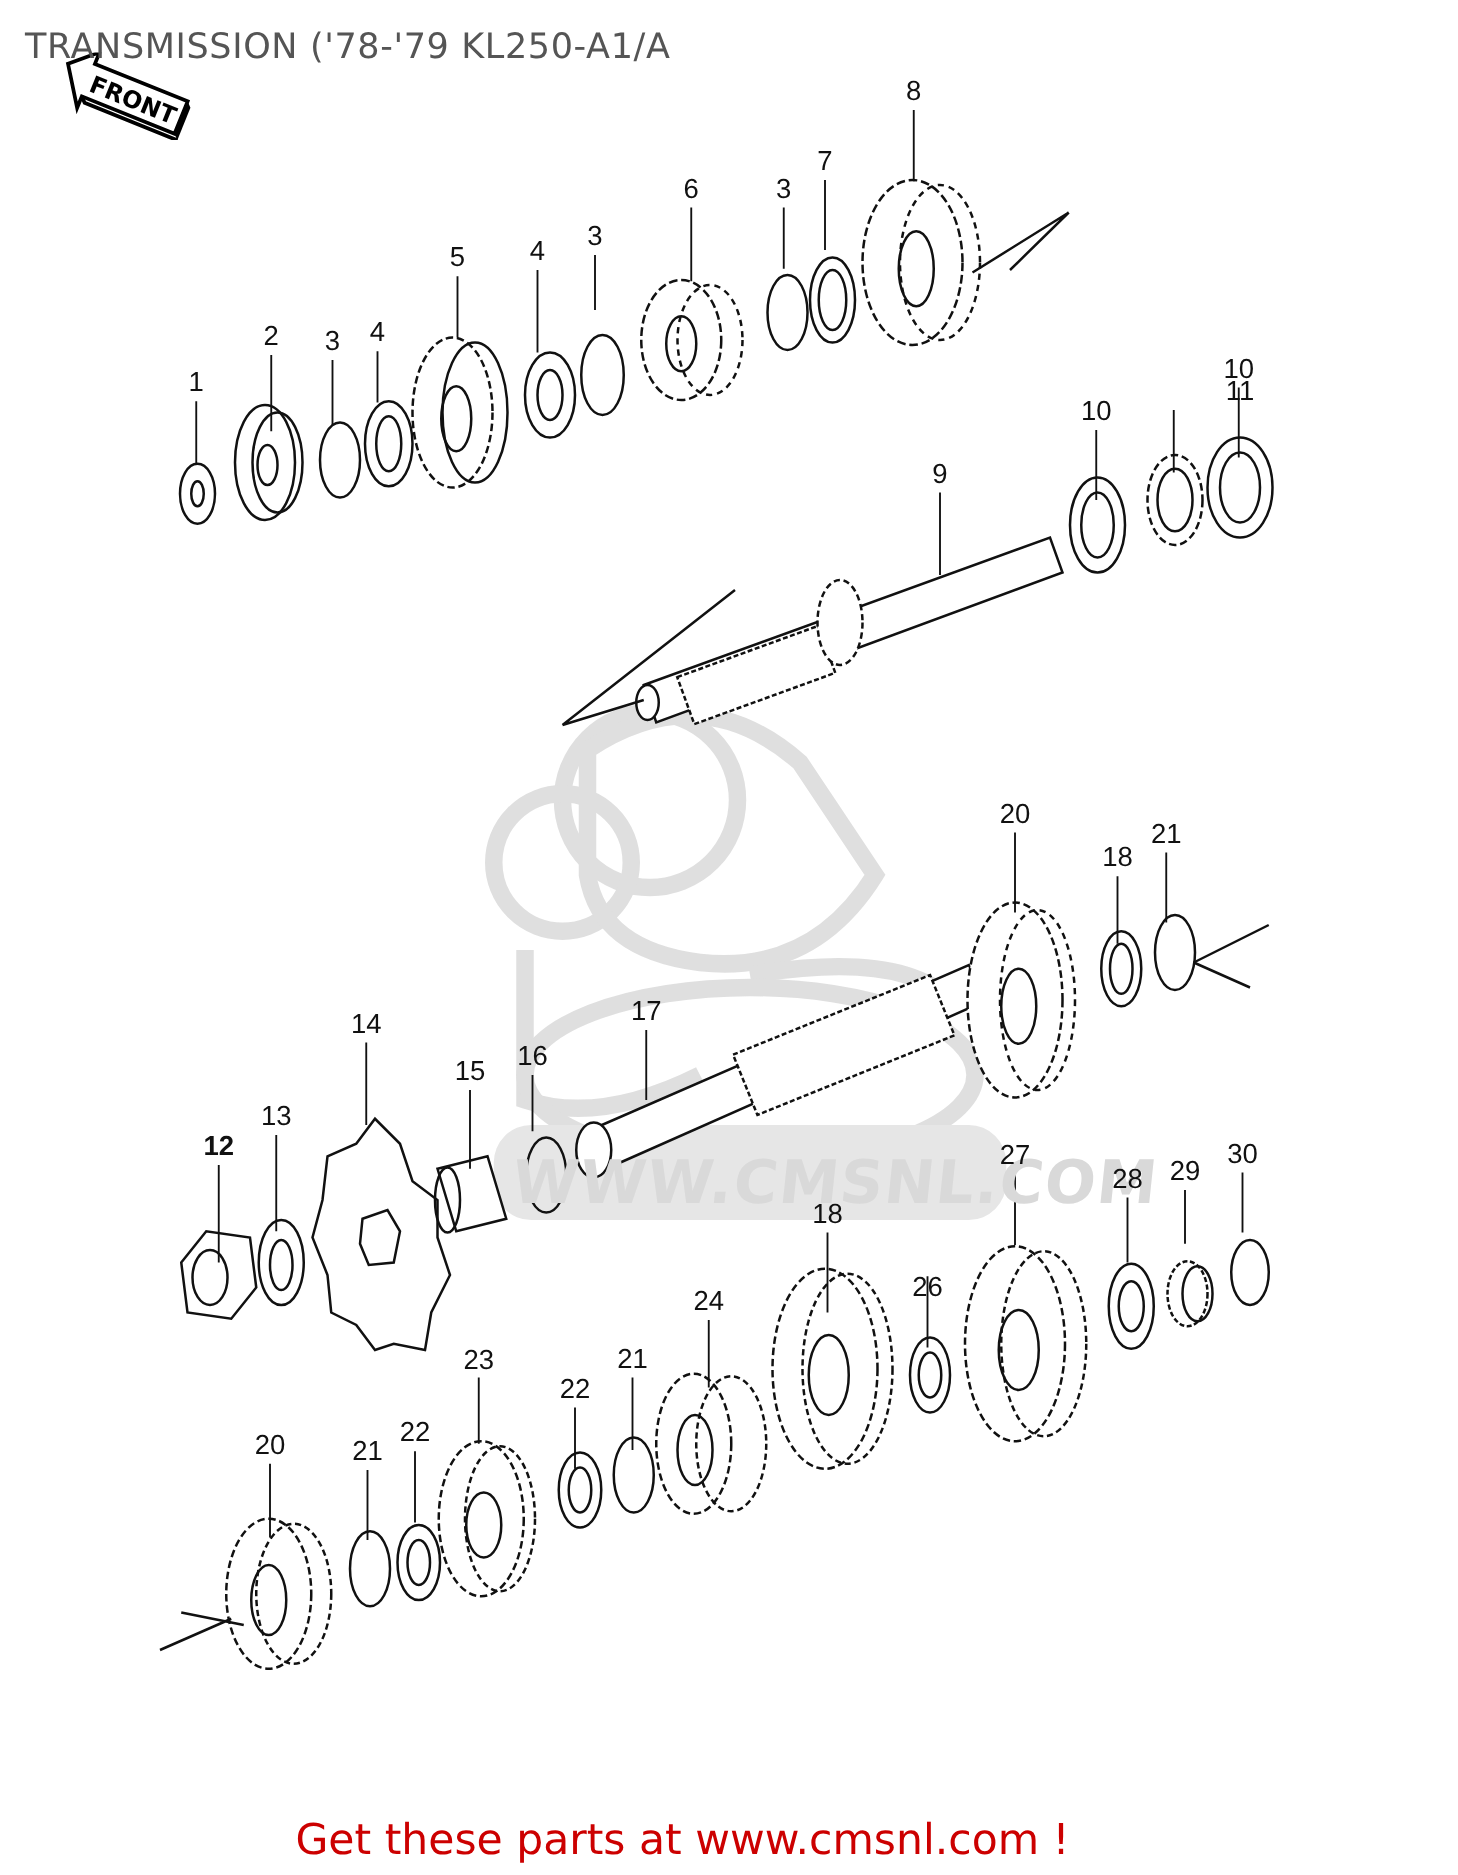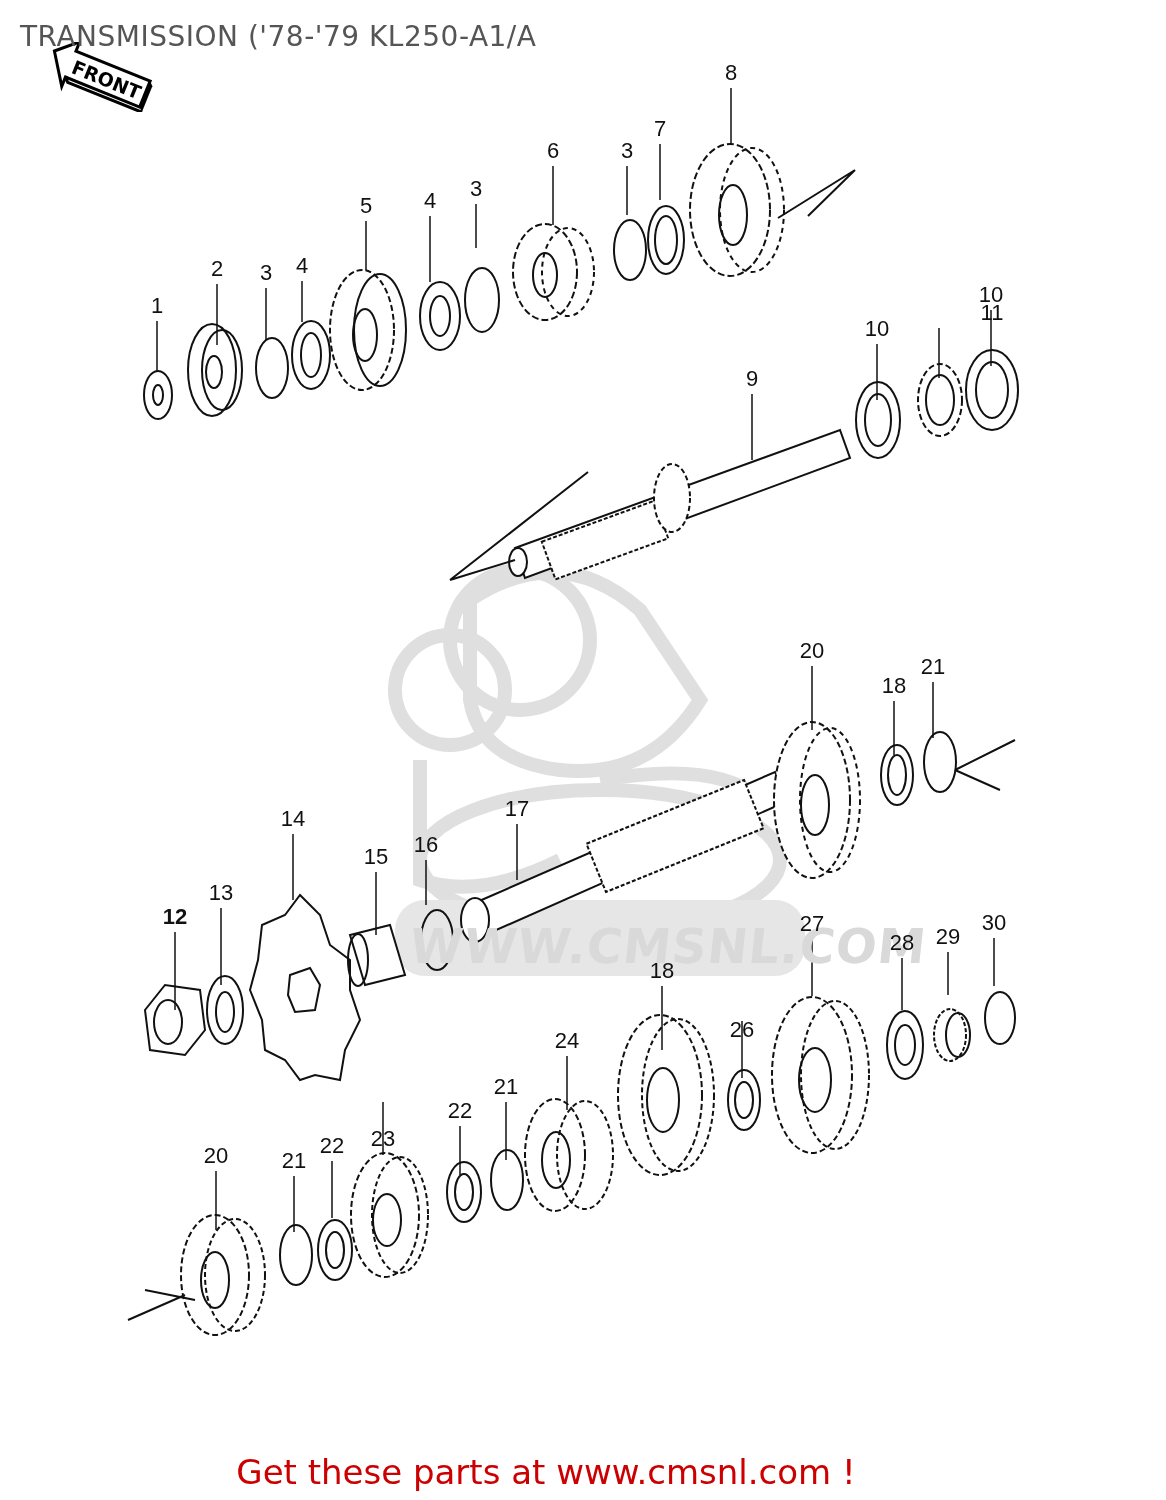--- a/index.html
+++ b/index.html
@@ -224,21 +224,21 @@
     <div class="callout-label" style="left: 293px; top: 808px;">14</div>
     <div class="callout-label" style="left: 376px; top: 846px;">15</div>
     <div class="callout-label" style="left: 426px; top: 834px;">16</div>
     <div class="callout-label" style="left: 517px; top: 798px;">17</div>
     <div class="callout-label" style="left: 812px; top: 640px;">20</div>
     <div class="callout-label" style="left: 894px; top: 675px;">18</div>
     <div class="callout-label" style="left: 933px; top: 656px;">21</div>
     <div class="callout-label" style="left: 216px; top: 1145px;">20</div>
     <div class="callout-label" style="left: 294px; top: 1150px;">21</div>
     <div class="callout-label" style="left: 332px; top: 1135px;">22</div>
-    <div class="callout-label" style="left: 383px; top: 1128px;">23</div>
+    <div class="callout-label" style="left: 383px; top: 1077px;">23</div>
     <div class="callout-label" style="left: 460px; top: 1100px;">22</div>
     <div class="callout-label" style="left: 506px; top: 1076px;">21</div>
     <div class="callout-label" style="left: 567px; top: 1030px;">24</div>
     <div class="callout-label" style="left: 662px; top: 960px;">18</div>
     <div class="callout-label" style="left: 742px; top: 995px; margin-top: 24px;">26</div>
     <div class="callout-label" style="left: 812px; top: 913px;">27</div>
     <div class="callout-label" style="left: 902px; top: 932px;">28</div>
     <div class="callout-label" style="left: 948px; top: 926px;">29</div>
     <div class="callout-label" style="left: 994px; top: 912px;">30</div>
   </div>

